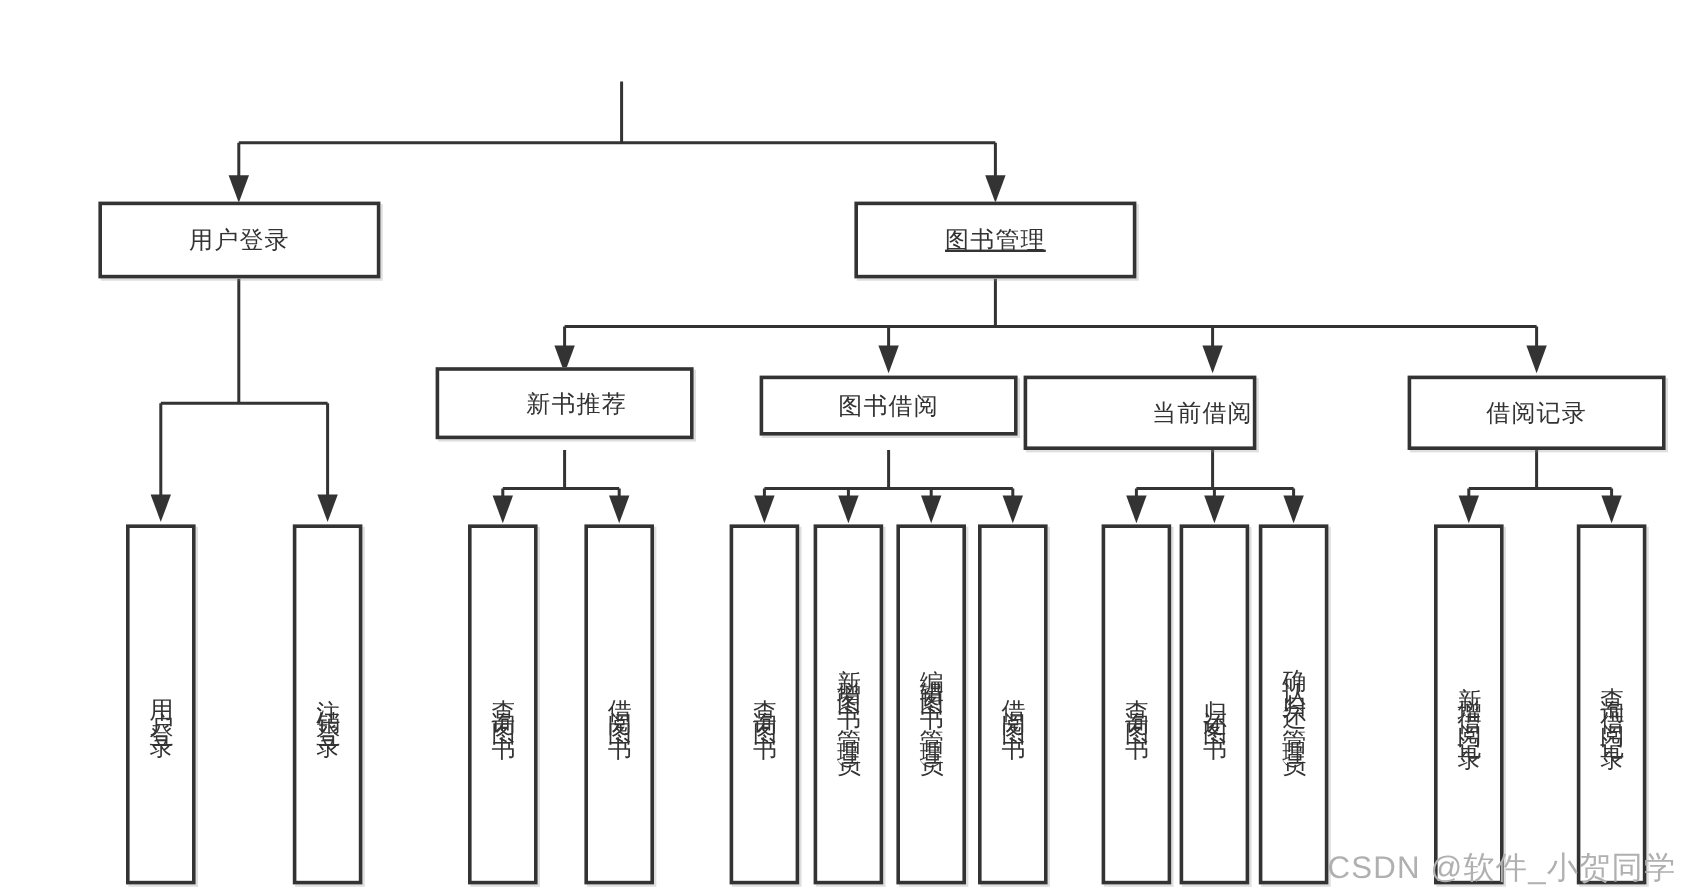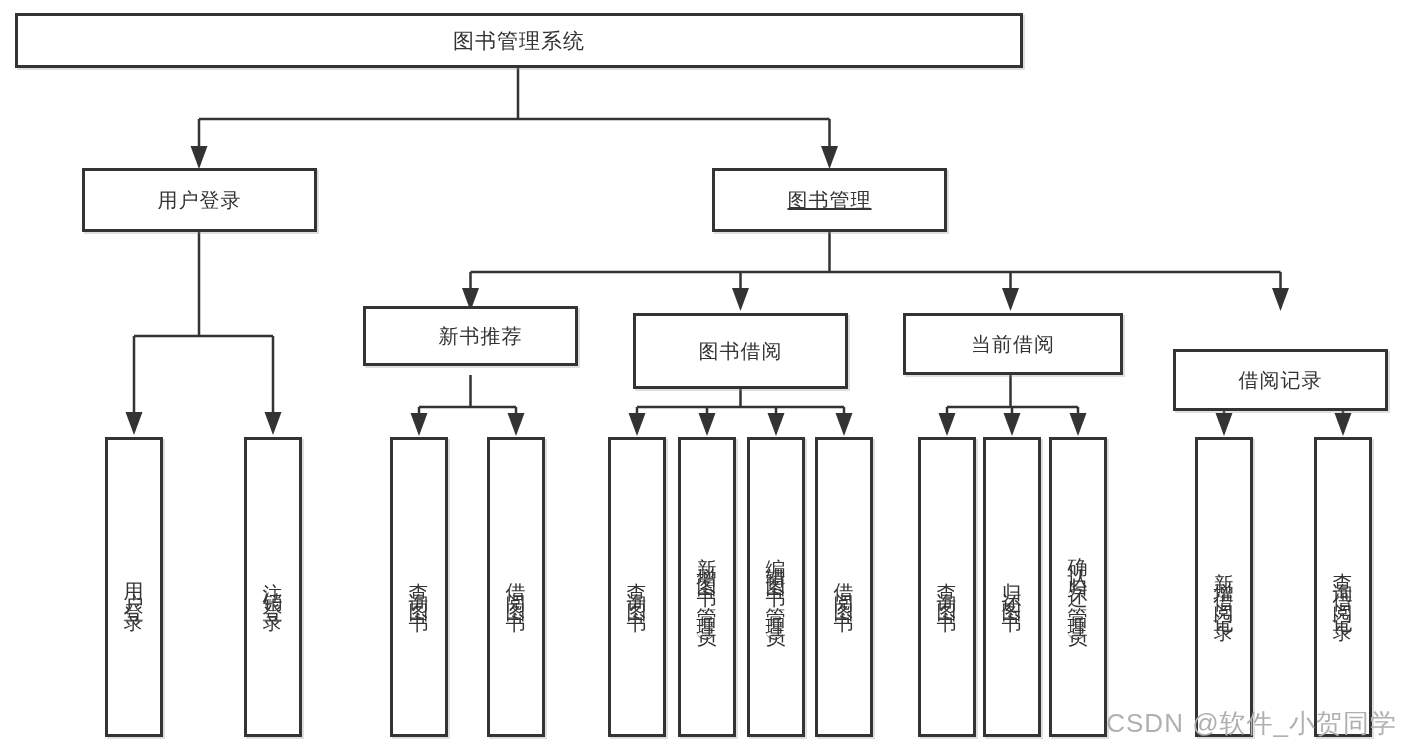--- a/index.html
+++ b/index.html
@@ -90,41 +90,38 @@
     <path d="M1010.5 375 V407 M947 407 H1078 M947 407 V414 M1012 407 V414 M1078 407 V414"></path>
     <polygon points="938.5,413 955.5,413 947,436"></polygon>
     <polygon points="1003.5,413 1020.5,413 1012,436"></polygon>
     <polygon points="1069.5,413 1086.5,413 1078,436"></polygon>
 
     <path d="M1280.5 375 V407 M1224 407 H1343 M1224 407 V414 M1343 407 V414"></path>
     <polygon points="1215.5,413 1232.5,413 1224,436"></polygon>
     <polygon points="1334.5,413 1351.5,413 1343,436"></polygon>
   </svg>
 
-  <div class="node root h" style="left:15px; top:13px; width:1008px; height:55px;">
-    <span>图书管理系统</span>
-  </div>
 
   <div class="node h" style="left:82px; top:168px; width:235px; height:64px;">
     <span>用户登录</span>
   </div>
   <div class="node h" style="left:712px; top:168px; width:235px; height:64px;text-decoration:underline;">
     <span>图书管理</span>
   </div>
 
   <div class="node h" style="left:363px; top:306px; width:215px; height:60px;padding-left:20px;">
     <span>新书推荐</span>
   </div>
-  <div class="node h" style="left:633px; top:313px; width:215px; height:76px;text-align:center;">
+  <div class="node h" style="left:633px; top:313px; width:215px; height:50px;text-align:center;">
     <span>图书借阅</span>
   </div>
-  <div class="node h" style="left:903px; top:313px; width:220px; height:62px;">
+  <div class="node h" style="left:853px; top:313px; width:194px; height:62px;justify-content:flex-end;">
     <span>当前借阅</span>
   </div>
-  <div class="node h" style="left:1173px; top:313px; width:215px; height:62px;margin-top:36px;">
+  <div class="node h" style="left:1173px; top:313px; width:215px; height:62px;">
     <span>借阅记录</span>
   </div>
 
   <div class="node leaf" style="left:105px; top:437px; width:58px; height:300px;">
     <span class="vtext">用户登录</span>
   </div>
   <div class="node leaf" style="left:244px; top:437px; width:58px; height:300px;">
     <span class="vtext">注销登录</span>
   </div>
   <div class="node leaf" style="left:390px; top:437px; width:58px; height:300px;">

